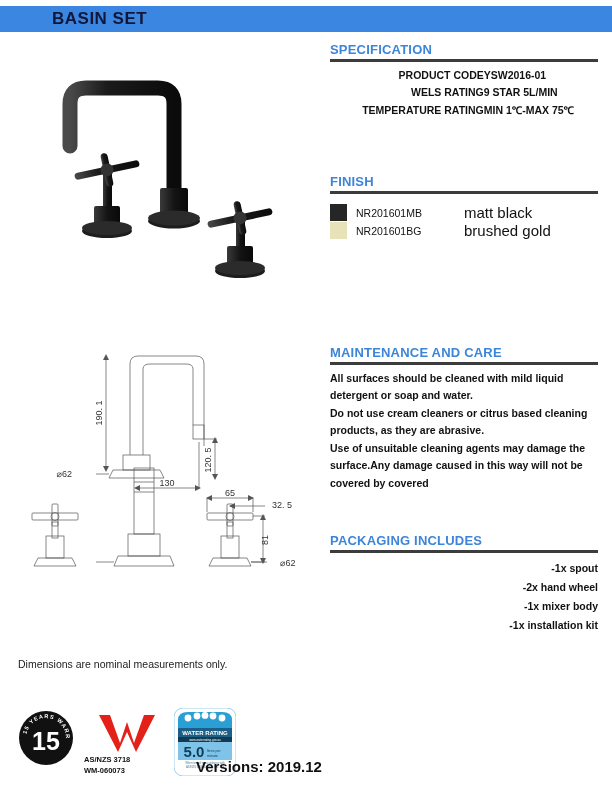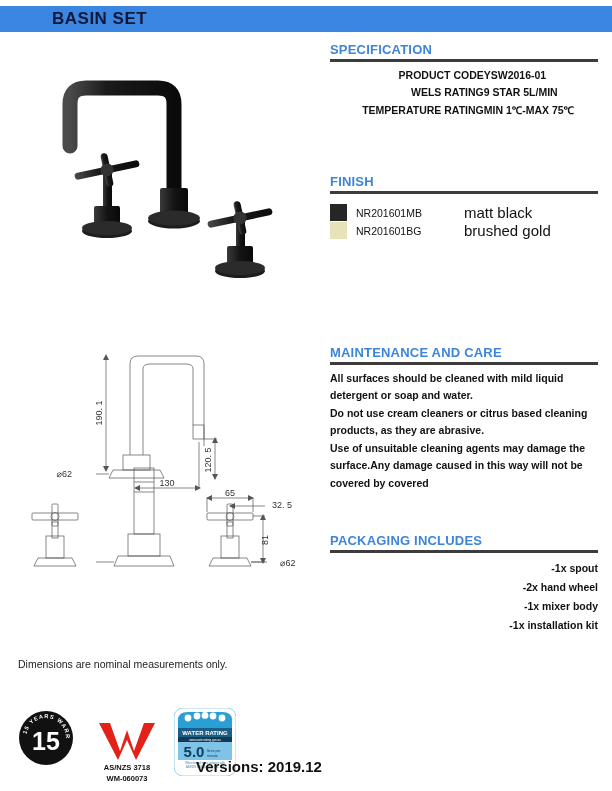--- a/index.html
+++ b/index.html
@@ -32,21 +32,21 @@
     position:absolute;left:10px;top:350px;width:300px;height:240px;
   }
   .note{
     position:absolute;left:18px;top:658px;
     font-size:10.5px;color:#222;
   }
 
   
   .badges{position:absolute;left:14px;top:706px;width:300px;height:72px;}
   .badge-warranty{position:absolute;left:4px;top:4px;}
-  .badge-wm{position:absolute;left:70px;top:14px;text-align:center;width:86px;}
+  .badge-wm{position:absolute;left:70px;top:6px;text-align:left;width:86px;}
   .wm-text{font-size:7.5px;font-weight:bold;color:#111;line-height:1.35;margin-top:1px;}
   .badge-wels{position:absolute;left:160px;top:2px;}
   .version{
     position:absolute;left:196px;top:758px;
     font-size:15px;font-weight:bold;color:#111;
   }
 
   
   .col-right{position:absolute;left:330px;top:42px;width:268px;}
   .sec-title{

